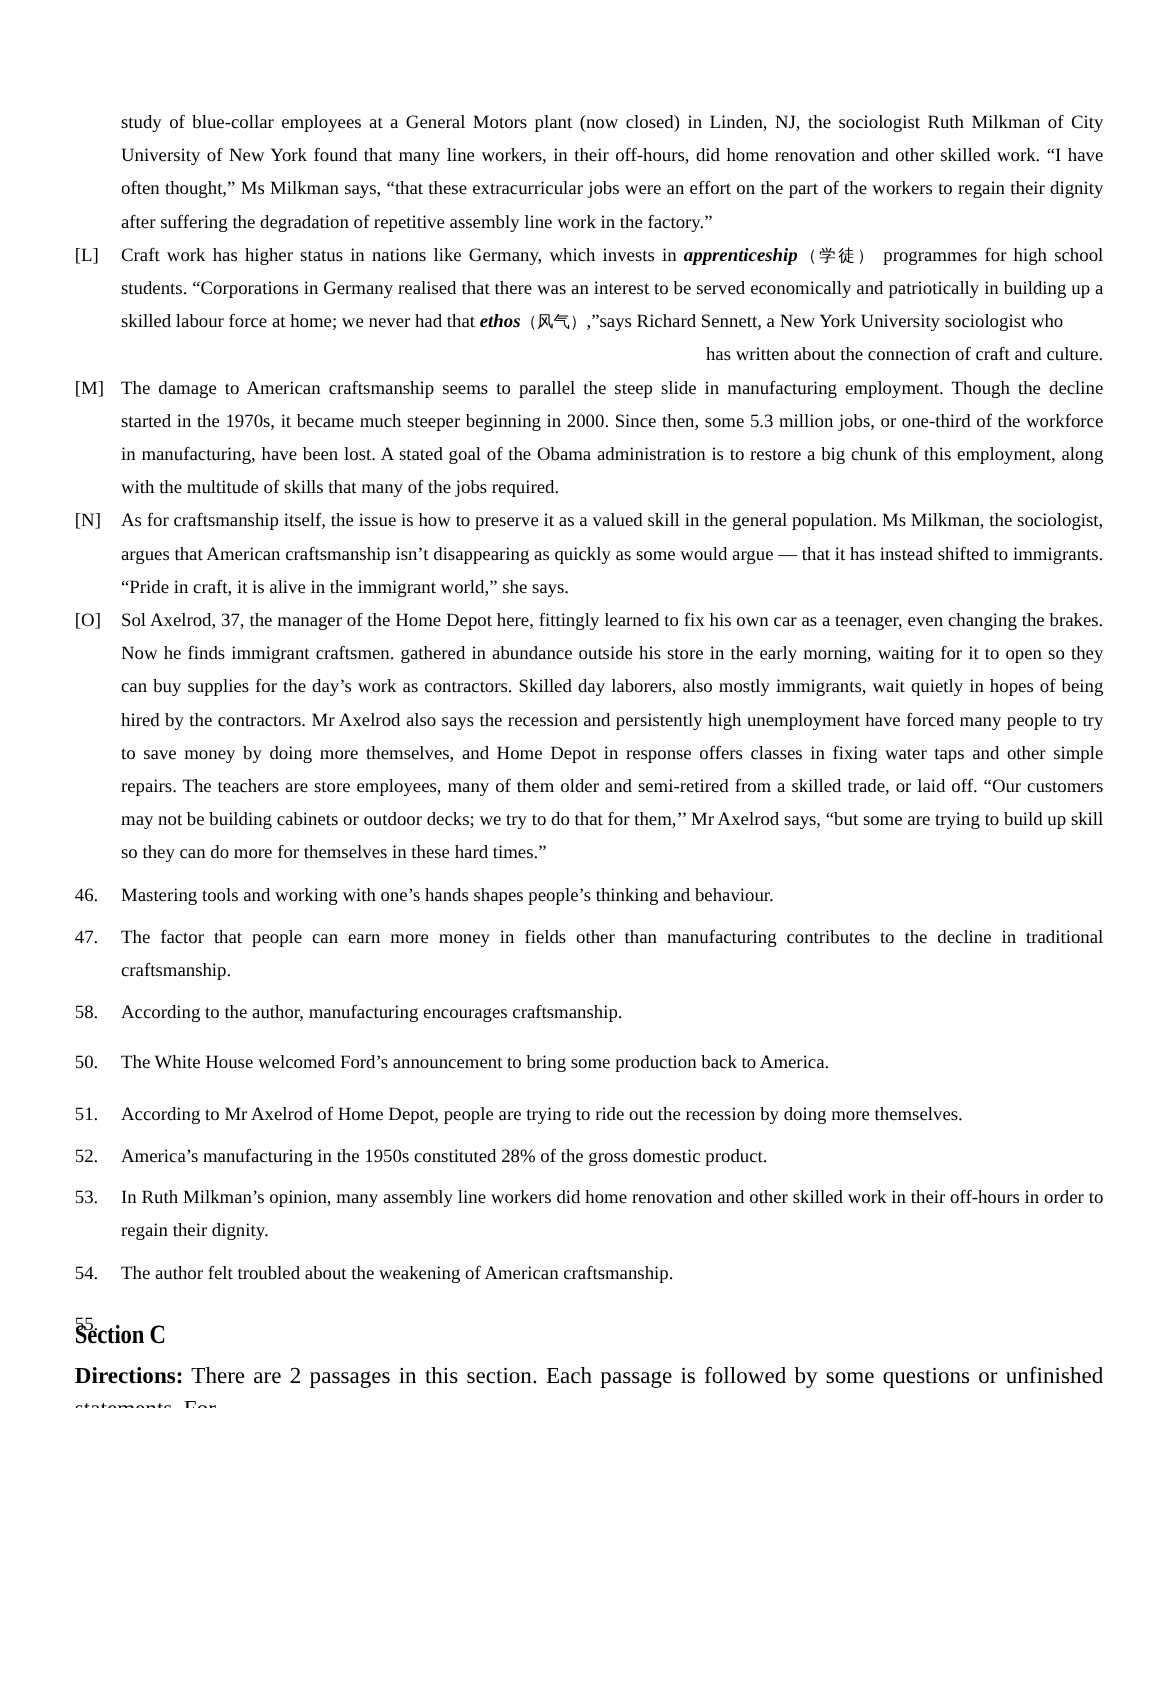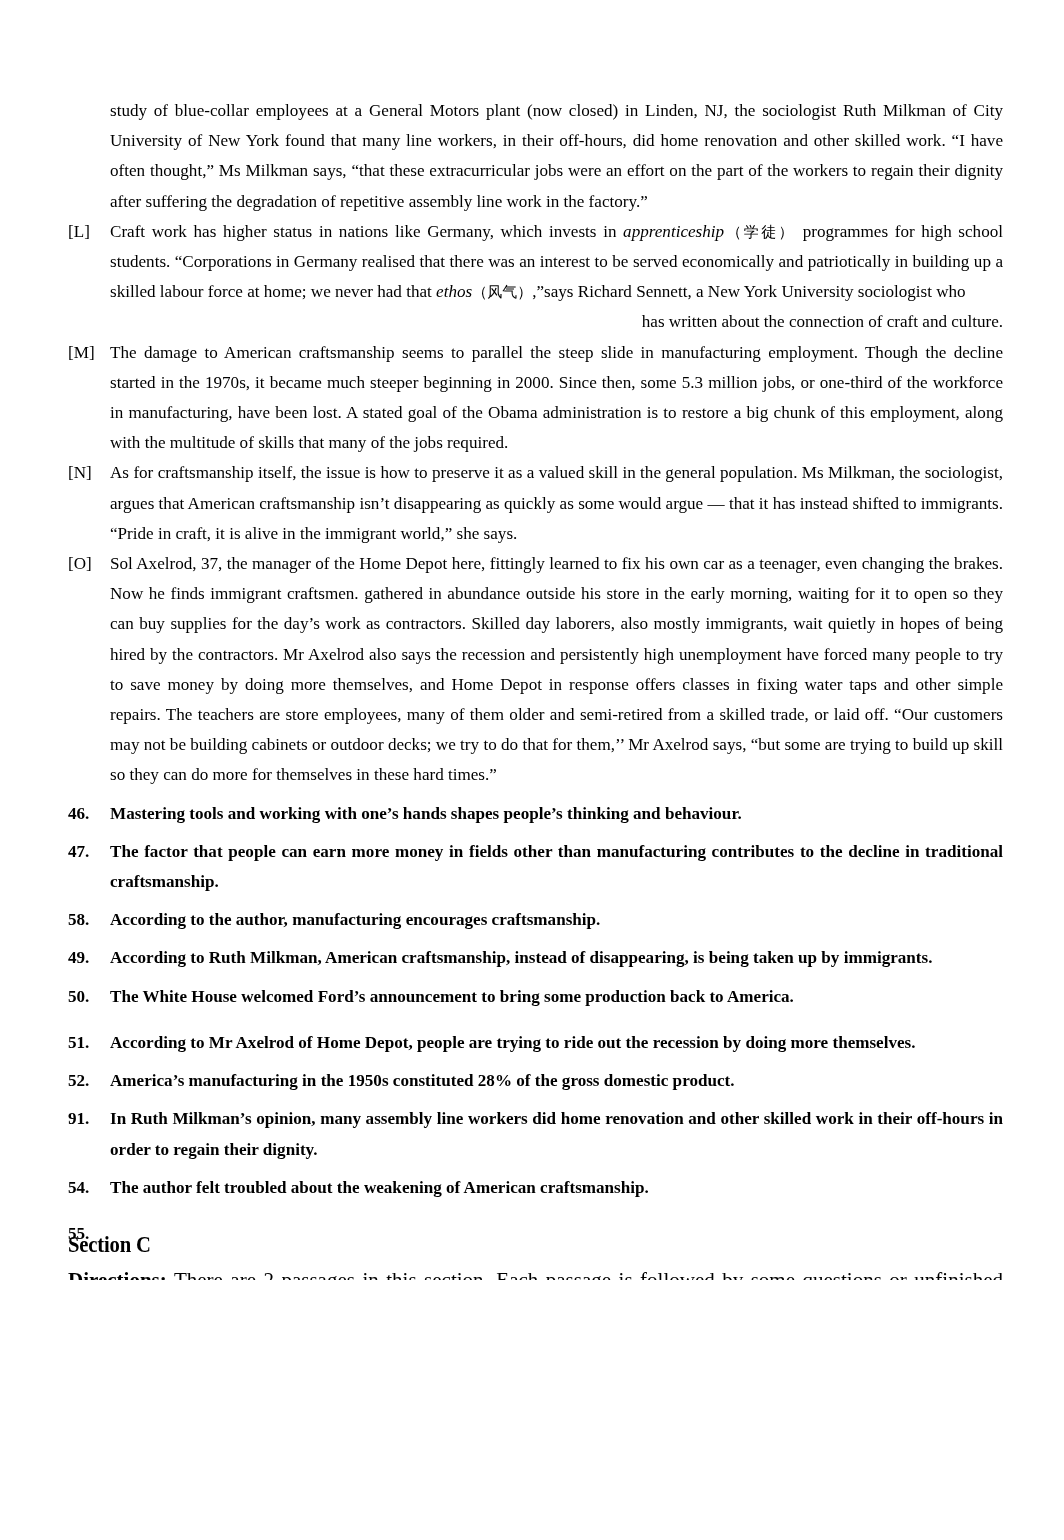--- a/index.html
+++ b/index.html
@@ -59,21 +59,20 @@
   }
 
   
   .qitem {
     position: relative;
     padding-left: 42px;
     text-align: justify;
     text-justify: inter-word;
     font-size: 17.1px;
     line-height: 30.2px;
-    font-weight: bold;
   }
   .qitem .num {
     position: absolute;
     left: 0;
     top: 0;
     width: 34px;
     text-align: left;
     font-size: 17.1px;
     line-height: 30.2px;
   }
@@ -104,21 +103,21 @@
     font-weight: bold;
   }
   .directions .dir-line2 {
     display: block;
     padding-left: 118px;
     text-align: justify;
     text-justify: inter-word;
   }
 
   
-  .it { font-style: italic; }
+  .it { font-style: italic; font-weight: bold; }
   .cn {
     font-family: "DejaVu Sans", "Liberation Sans", sans-serif;
     font-size: 15px;
   }
 
   
   #page-number {
     position: absolute;
     left: 0;
     right: 0;
@@ -149,29 +148,28 @@
 
     <div class="gap-sm"></div>
 
     <div id="question-list">
         <div class="qitem"><span class="num">46.</span><span>Mastering tools and working with one’s hands shapes people’s thinking and behaviour.</span></div>
         <div class="gap-sm"></div>
         <div class="qitem"><span class="num">47.</span><span>The factor that people can earn more money in fields other than manufacturing contributes to the decline in traditional craftsmanship.</span></div>
         <div class="gap-sm"></div>
         <div class="qitem"><span class="num">58.</span><span>According to the author, manufacturing encourages craftsmanship.</span></div>
         <div class="gap-sm"></div>
-        <div class="qitem"><span class="num">49.</span><span>According to Ruth Milkman, American craftsmanship, instead of disappearing, is being taken up by immigrants.</span></div>
         <div class="gap-sm"></div>
         <div class="qitem"><span class="num">50.</span><span>The White House welcomed Ford’s announcement to bring some production back to America.</span></div>
         <div class="gap-md"></div>
         <div class="qitem"><span class="num">51.</span><span>According to Mr Axelrod of Home Depot, people are trying to ride out the recession by doing more themselves.</span></div>
         <div class="gap-sm"></div>
         <div class="qitem"><span class="num">52.</span><span>America’s manufacturing in the 1950s constituted 28% of the gross domestic product.</span></div>
         <div class="gap-sm"></div>
-        <div class="qitem"><span class="num">91.</span><span>In Ruth Milkman’s opinion, many assembly line workers did home renovation and other skilled work in their off-hours in order to regain their dignity.</span></div>
+        <div class="qitem"><span class="num">53.</span><span>In Ruth Milkman’s opinion, many assembly line workers did home renovation and other skilled work in their off-hours in order to regain their dignity.</span></div>
         <div class="gap-sm"></div>
         <div class="qitem"><span class="num">54.</span><span>The author felt troubled about the weakening of American craftsmanship.</span></div>
         <div class="gap-md"></div>
         <div class="qitem"><span class="num">55.</span></div>
         <div class="gap-sm"></div>
       </div>
 
     <div class="section-head">Section C</div>
 
     <div class="directions">

